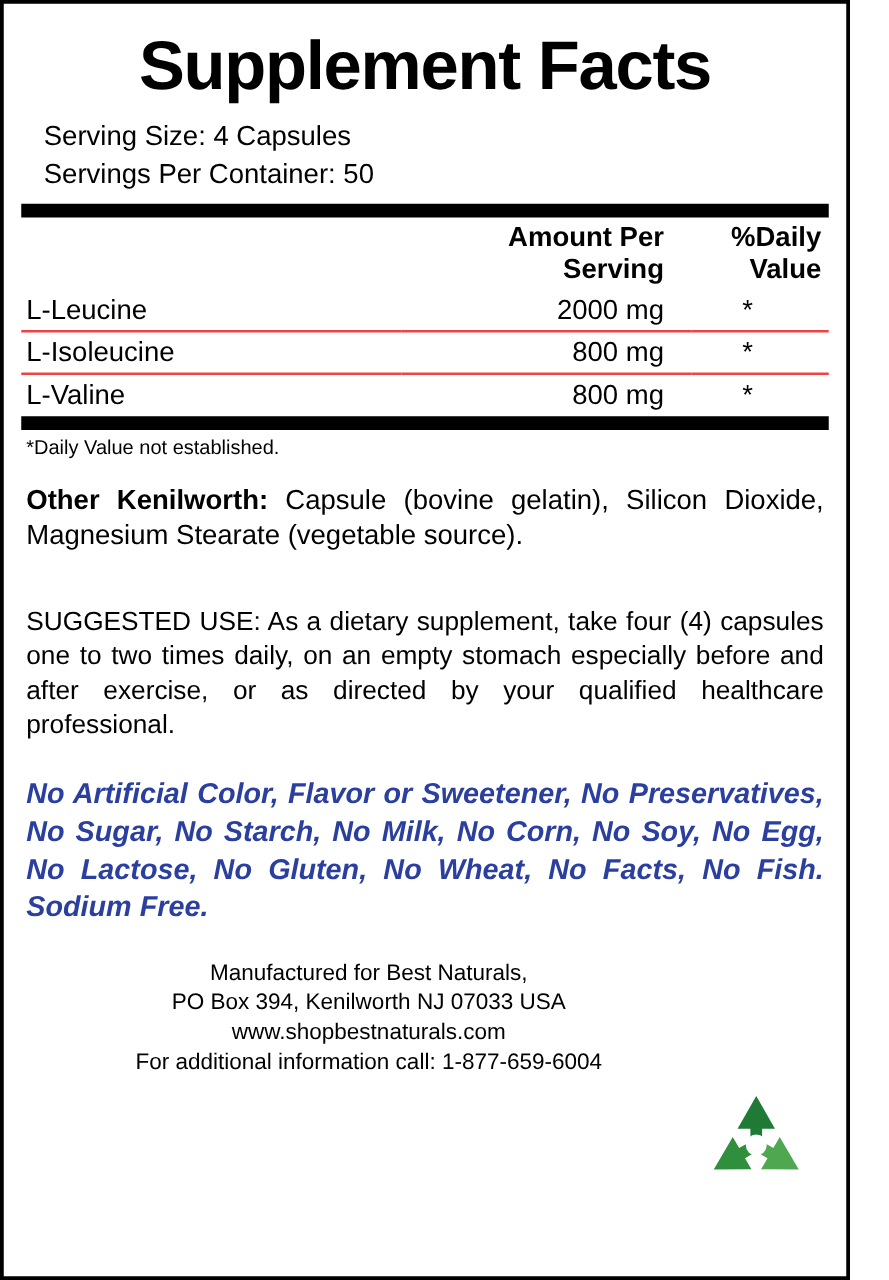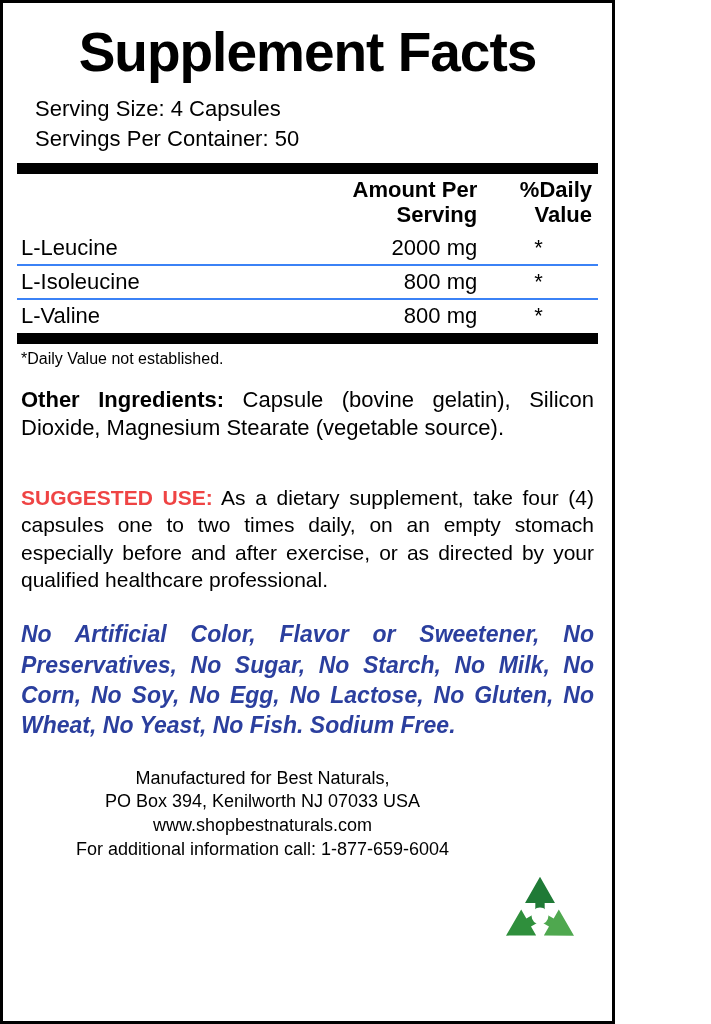--- a/index.html
+++ b/index.html
@@ -11,21 +11,21 @@
     width: 711px;
     height: 1024px;
     font-family: "Liberation Sans", sans-serif;
     color: #000000;
     position: relative;
     overflow: hidden;
   }
   .page {
     position: absolute;
     left: 0; top: 0;
-    width: 615px;
+    width: 680px;
     height: 1024px;
     border: 3px solid #000;
     box-sizing: border-box;
     padding: 10px 14px 0 14px;
   }
   
   .title {
     font-size: 55px;
     font-weight: bold;
     letter-spacing: -1px;
@@ -67,21 +67,21 @@
   table.facts th.blank { width: 47%; }
   table.facts th.amt { width: 36%; padding-right: 22px; }
   table.facts th.dv  { width: 17%; padding-right: 6px;}
   table.facts td {
     padding: 3px 2px;
     line-height: 1.2;
   }
   table.facts td.name { text-align: left; padding-left: 4px;}
   table.facts td.amount { text-align: right; padding-right: 22px;}
   table.facts td.dv { text-align: center; padding-right: 22px; }
-  tr.row-border td { border-bottom: 2px solid #3b82f6; }
+  tr.row-border td { border-bottom: 2px solid #ef4444; }
   
   .footnote {
     font-size: 16px;
     margin: 6px 0 0 4px;
   }
   
   .other-ing {
     font-size: 22px;
     line-height: 1.28;
     margin: 18px 4px 0 4px;
@@ -89,22 +89,22 @@
   }
   .other-ing b { font-weight: bold; }
   
   .suggested {
     font-size: 21px;
     line-height: 1.3;
     margin: 42px 4px 0 4px;
     text-align: justify;
   }
   .suggested .head {
-    color: #ef4444;
-    font-weight: bold;
+    color: #000000;
+    font-weight: normal;
     letter-spacing: 0px;
   }
   
   .claims {
     font-size: 23px;
     line-height: 1.32;
     margin: 26px 4px 0 4px;
     color: #2b3f9e;
     font-style: italic;
     font-weight: bold;
@@ -179,28 +179,28 @@
         <td class="dv">*</td>
       </tr>
     </tbody>
   </table>
 
   <div class="rule-thick-bottom"></div>
 
   <div class="footnote">*Daily Value not established.</div>
 
   <div class="other-ing">
-    <b>Other Ingredients:</b><span> Capsule (bovine gelatin), Silicon Dioxide, Magnesium Stearate (vegetable source).</span>
+    <b>Other Kenilworth:</b><span> Capsule (bovine gelatin), Silicon Dioxide, Magnesium Stearate (vegetable source).</span>
   </div>
 
   <div class="suggested">
     <span class="head">SUGGESTED USE:</span><span> As a dietary supplement, take four (4) capsules one to two times daily, on an empty stomach especially before and after exercise, or as directed by your qualified healthcare professional.</span>
   </div>
 
-  <div class="claims">No Artificial Color, Flavor or Sweetener, No Preservatives, No Sugar, No Starch, No Milk, No Corn, No Soy, No Egg, No Lactose, No Gluten, No Wheat, No Yeast, No Fish. Sodium Free.</div>
+  <div class="claims">No Artificial Color, Flavor or Sweetener, No Preservatives, No Sugar, No Starch, No Milk, No Corn, No Soy, No Egg, No Lactose, No Gluten, No Wheat, No Facts, No Fish. Sodium Free.</div>
 
   <div class="manu">
     <div>Manufactured for Best Naturals,</div>
     <div>PO Box 394, Kenilworth NJ 07033 USA</div>
     <div>www.shopbestnaturals.com</div>
     <div>For additional information call: 1-877-659-6004</div>
   </div>
 
   <svg class="recycle" viewBox="0 0 100 92">
     <g>

